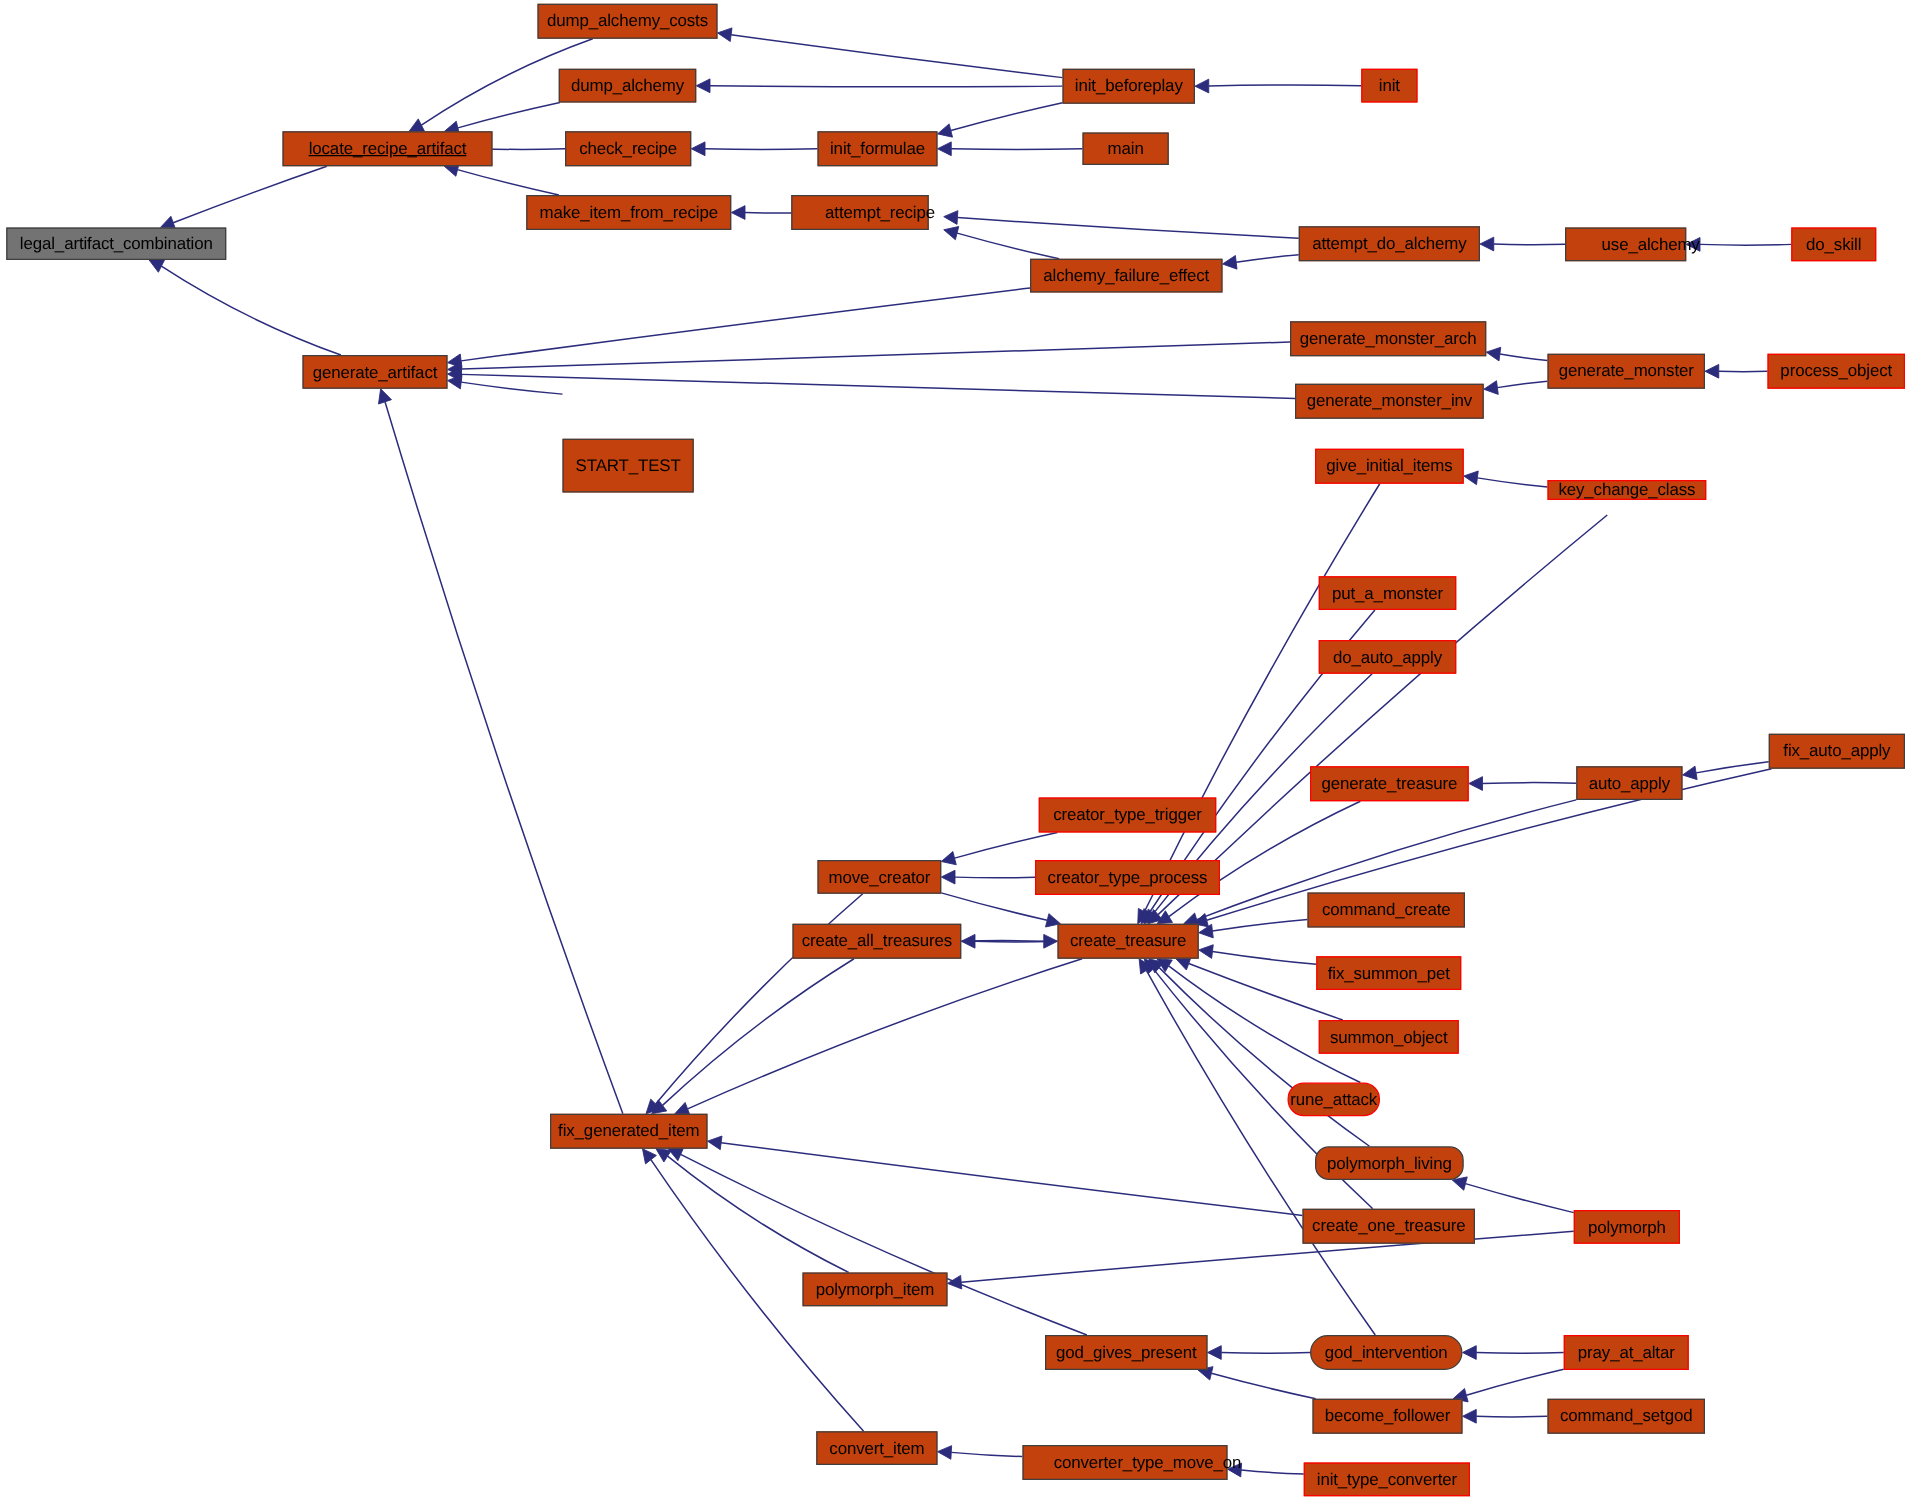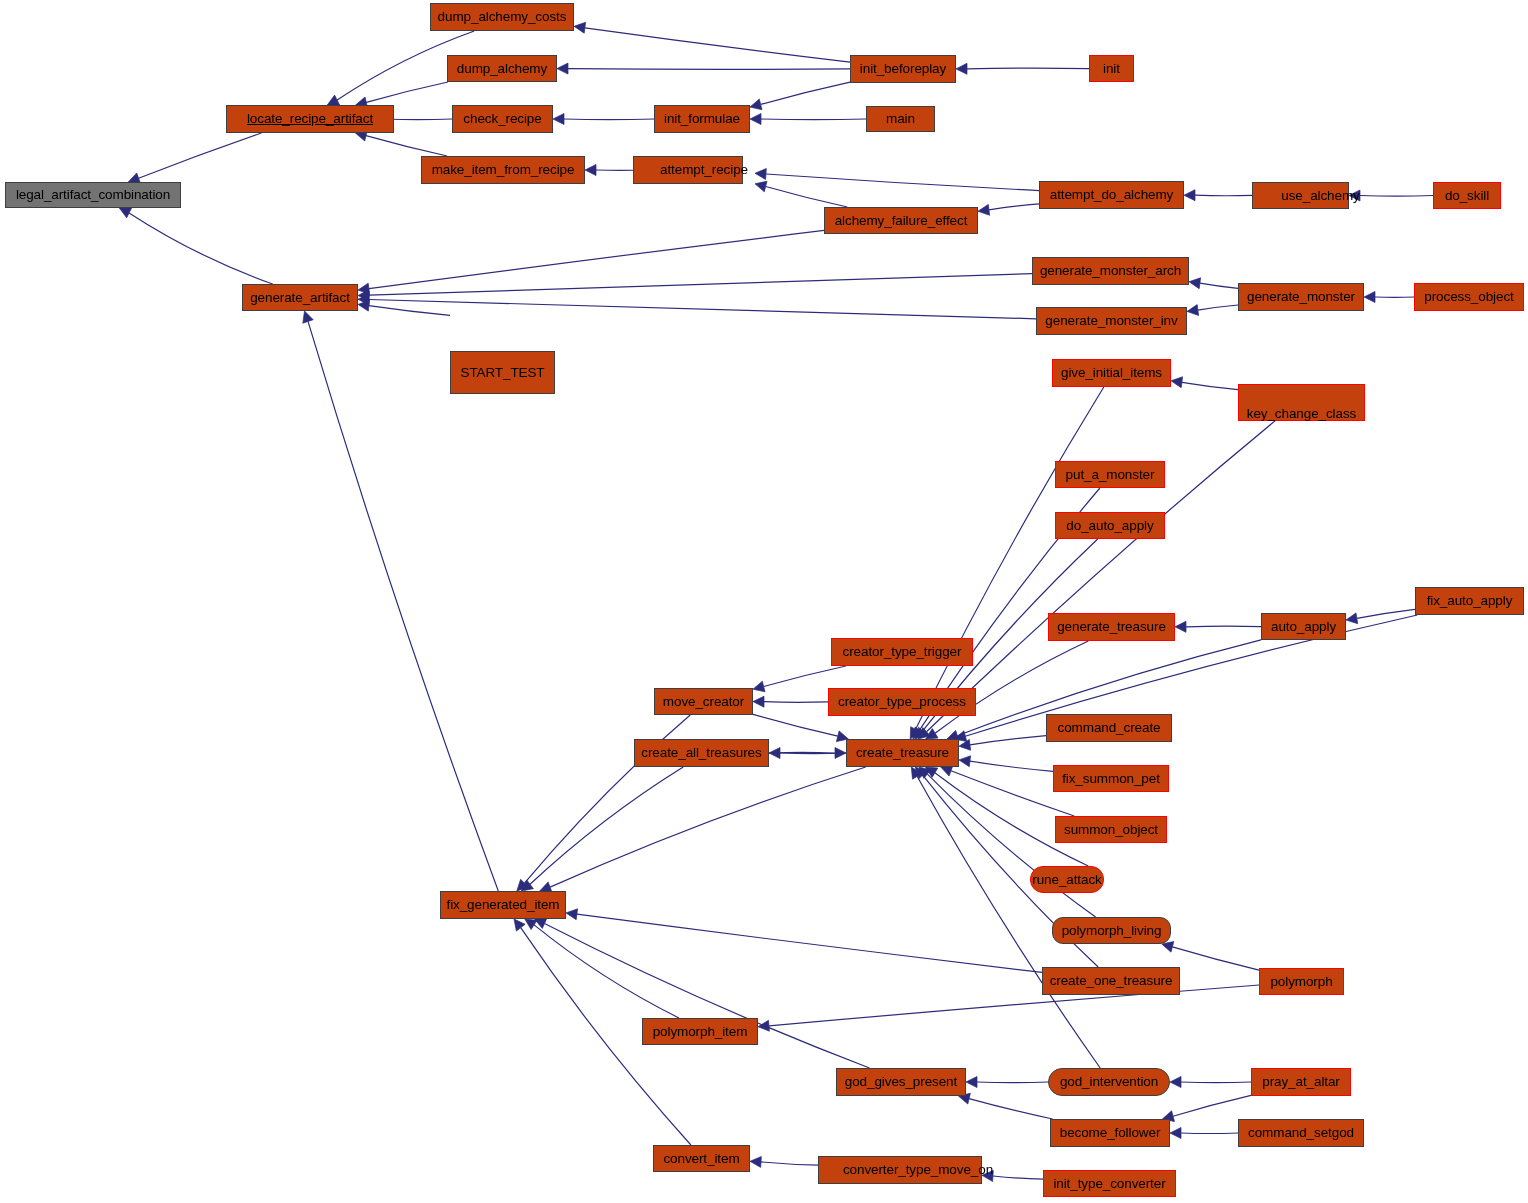--- a/index.html
+++ b/index.html
@@ -253,21 +253,21 @@
       </div>
       <div class="node-box" style="left: 1238px; top: 283px; width: 126px; height: 28px;">
         <span class="node-label">generate_monster</span>
       </div>
       <div class="node-box kind-red" style="left: 1414px; top: 283px; width: 110px; height: 28px;">
         <span class="node-label">process_object</span>
       </div>
       <div class="node-box kind-red" style="left: 1052px; top: 359px; width: 119px; height: 28px;">
         <span class="node-label">give_initial_items</span>
       </div>
-      <div class="node-box kind-red" style="left: 1238px; top: 384px; width: 127px; height: 37px; align-items: flex-end;">
+      <div class="node-box kind-red" style="left: 1238px; top: 384px; width: 127px; height: 16px;">
         <span class="node-label">key_change_class</span>
       </div>
       <div class="node-box kind-red" style="left: 1055px; top: 461px; width: 110px; height: 27px;">
         <span class="node-label">put_a_monster</span>
       </div>
       <div class="node-box kind-red" style="left: 1055px; top: 512px; width: 110px; height: 27px;">
         <span class="node-label">do_auto_apply</span>
       </div>
       <div class="node-box" style="left: 1415px; top: 587px; width: 109px; height: 28px;">
         <span class="node-label">fix_auto_apply</span>

